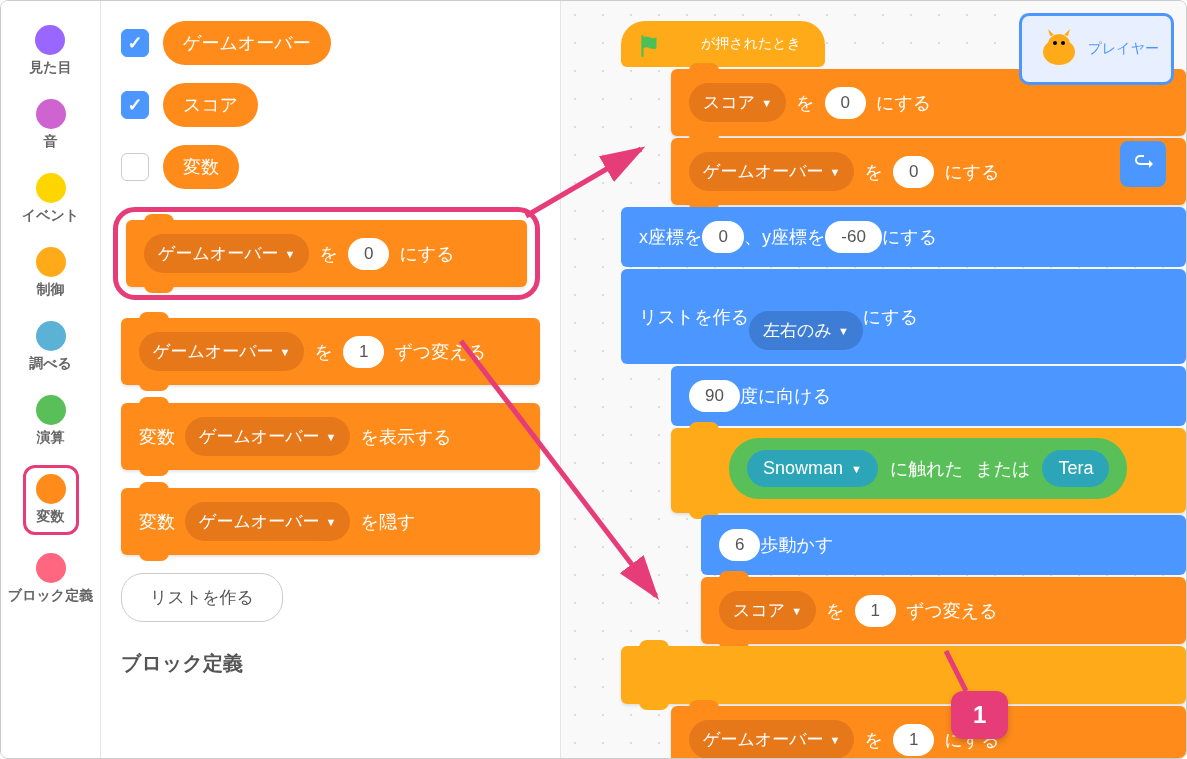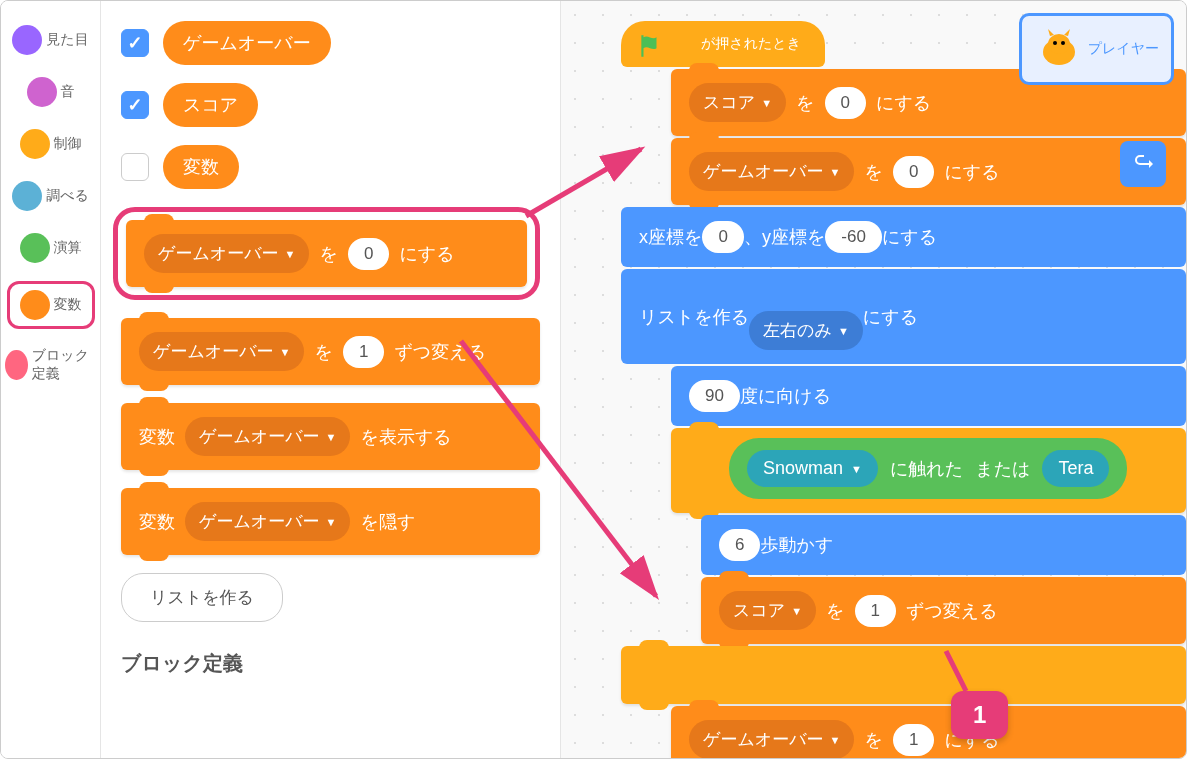--- a/index.html
+++ b/index.html
@@ -1,19 +1,19 @@
 <!DOCTYPE html>
 <html><head>
 <meta charset="utf-8">
 <style>
 * { box-sizing: border-box; margin: 0; padding: 0; }
 body { font-family: "Helvetica Neue", Arial, sans-serif; background: #fff; width: 1187px; height: 759px; overflow: hidden; }
 .app { display: flex; height: 100%; border: 1px solid #ccc; border-radius: 8px; overflow: hidden; position: relative; }
 .category-sidebar { width: 100px; background: #fff; border-right: 1px solid #e5e5e5; display: flex; flex-direction: column; align-items: center; padding-top: 20px; gap: 14px; }
-.cat-item { display: flex; align-items: center; gap: 4px; cursor: pointer; padding: 4px; border-radius: 8px; }
+.cat-item { display: flex; flex-direction: column; align-items: center; gap: 4px; cursor: pointer; padding: 4px; border-radius: 8px; font-weight: bold; }
 .cat-item.selected { border: 3px solid #e63c78; border-radius: 12px; padding: 6px 10px; }
 .cat-dot { width: 30px; height: 30px; border-radius: 50%; }
 .cat-label { font-size: 14px; color: #666; }
 .palette { width: 460px; background: #fff; border-right: 1px solid #e5e5e5; padding: 20px 20px 20px 20px; display: flex; flex-direction: column; gap: 18px; position: relative; }
 .btn-gray { background: #fff; border: 1px solid #ccc; border-radius: 22px; padding: 12px 28px; font-size: 17px; color: #555; cursor: pointer; }
 .var-row { display: flex; align-items: center; gap: 14px; }
 .chk { width: 28px; height: 28px; border-radius: 6px; border: 1px solid #ccc; display: flex; align-items: center; justify-content: center; background: #fff; cursor: pointer; }
 .chk.on { background: #4c97ff; border-color: #4c97ff; }
 .check-mark { color: #fff; font-weight: bold; font-size: 18px; }
 .pill-var { background: #ff8c1a; color: #fff; border-radius: 22px; padding: 10px 20px; font-size: 18px; font-weight: 500; }
@@ -52,20 +52,24 @@
   <div class="category-sidebar">
     <div class="cat-item">
         <div class="cat-dot" style="background:#9966ff"></div>
         <div class="cat-label">見た目</div>
       </div>
     <div class="cat-item">
         <div class="cat-dot" style="background:#cf63cf"></div>
         <div class="cat-label">音</div>
       </div>
     <div class="cat-item">
+        <div class="cat-dot" style="background:#ffd500"></div>
+        <div class="cat-label">イベント</div>
+      </div>
+    <div class="cat-item">
         <div class="cat-dot" style="background:#ffab19"></div>
         <div class="cat-label">制御</div>
       </div>
     <div class="cat-item">
         <div class="cat-dot" style="background:#5cb1d6"></div>
         <div class="cat-label">調べる</div>
       </div>
     <div class="cat-item">
         <div class="cat-dot" style="background:#59c059"></div>
         <div class="cat-label">演算</div>

